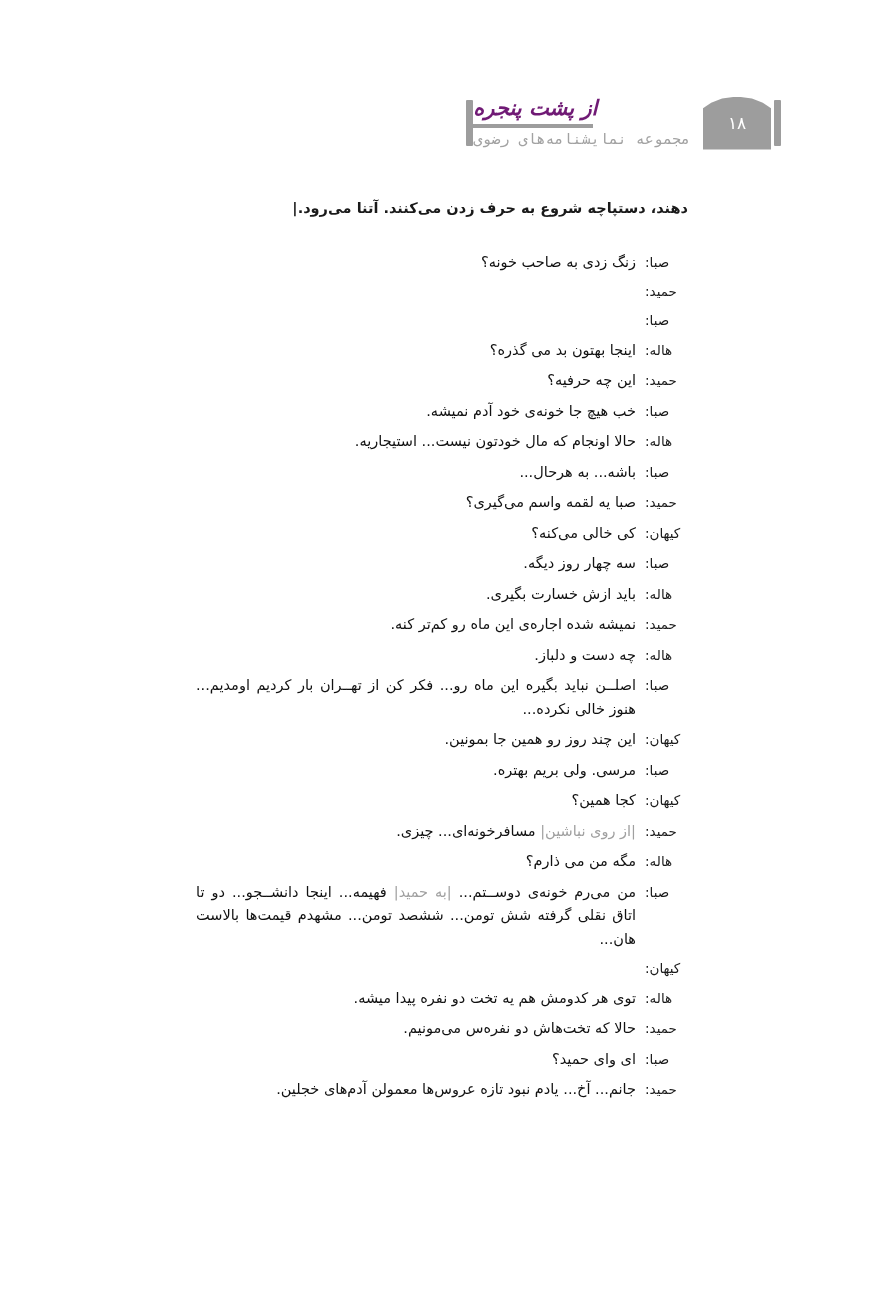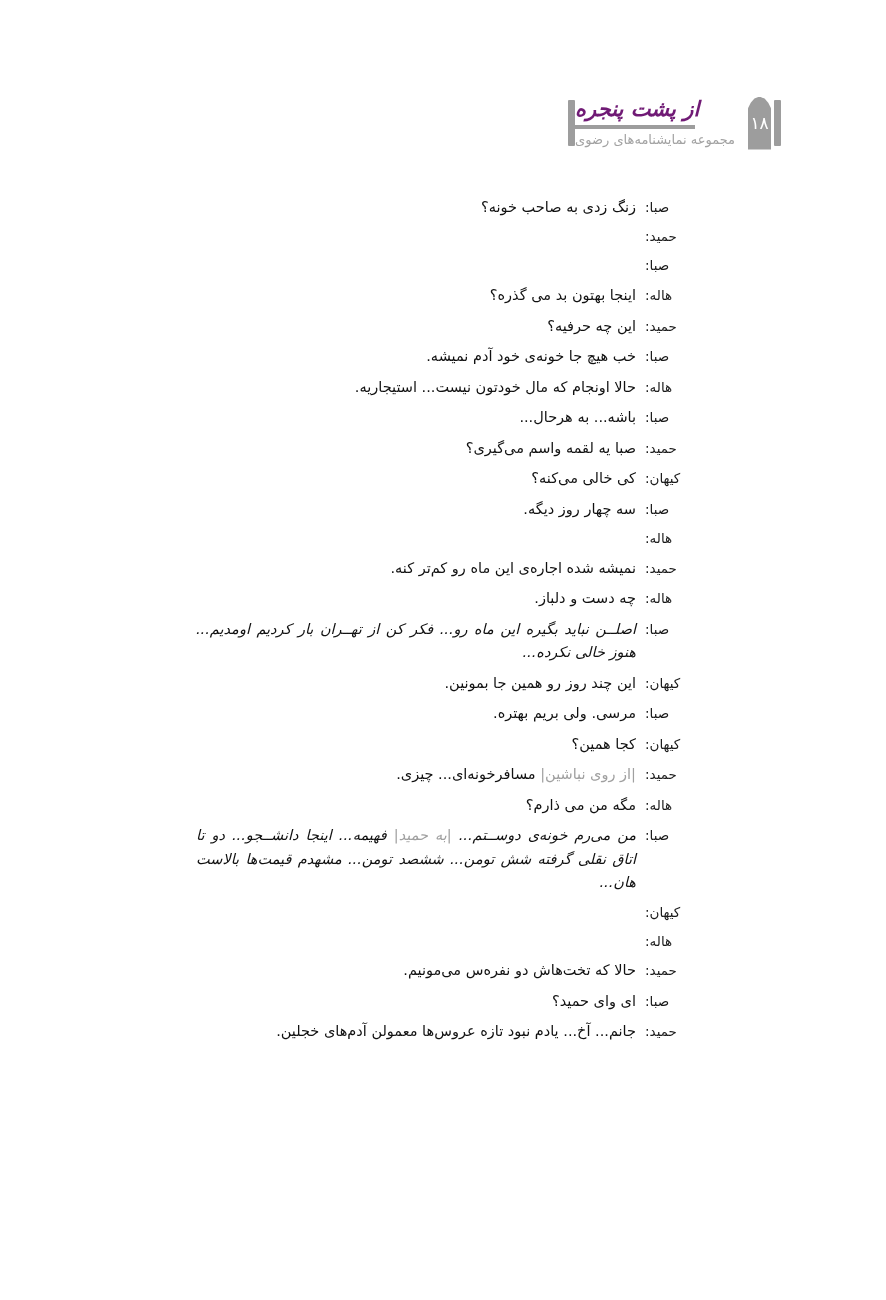--- a/index.html
+++ b/index.html
@@ -39,21 +39,21 @@
   .masthead-rule-outer {
     width: 7px;
     height: 46px;
     background: #9d9d9d;
     border-radius: 1px;
     flex: 0 0 auto;
   }
 
   .badge {
     position: relative;
-    width: 23px;
+    width: 68px;
     height: 53px;
     margin: 0 3px;
     flex: 0 0 auto;
     display: flex;
     align-items: center;
     justify-content: center;
   }
 
   .badge-shape {
     position: absolute;
@@ -92,24 +92,25 @@
     font-size: 21px;
     font-weight: bold;
     line-height: 1.15;
     white-space: nowrap;
     letter-spacing: -0.5px;
     font-style: italic;
   }
 
   .masthead-sub {
     color: #a2a2a2;
-    font-size: 13px;
+    font-size: 15px;
     line-height: 1.3;
     margin-top: 3px;
     white-space: nowrap;
+    font-family: Liberation Mono, monospace;
   }
 
   .masthead-bar {
     width: 120px;
     height: 4px;
     background: #9d9d9d;
     margin-top: 4px;
   }
 
   .masthead-rule-left {
@@ -172,21 +173,20 @@
   }
 
   .speech.single {
     text-align: right;
   }
 
   
   .speech.wrap {
     text-align: justify;
     text-align-last: right;
-    font-style: italic;
   }
 
   .direction {
     color: #a0a0a0;
   }
 </style>
 </head>
 <body>
 
 <div class="page">
@@ -203,20 +203,21 @@
       <div class="masthead-title">از پشت پنجره</div>
       <div class="masthead-bar"></div>
       <div class="masthead-sub">مجموعه نمایشنامه‌های رضوی</div>
     </div>
 
     <div class="masthead-rule-outer"></div>
   </div>
 
   <div class="content">
 
+    <div class="stage-top">دهند، دستپاچه شروع به حرف زدن می‌کنند. آتنا می‌رود.|</div>
 
     <div class="script" id="script-body">
         <div class="line">
           <div class="speaker">صبا:</div>
           <div class="speech single">زنگ زدی به صاحب خونه؟</div>
         </div>
         <div class="line">
           <div class="speaker">حمید:</div>
         </div>
         <div class="line">
@@ -249,20 +250,21 @@
         <div class="line">
           <div class="speaker">کیهان:</div>
           <div class="speech single">کی خالی می‌کنه؟</div>
         </div>
         <div class="line">
           <div class="speaker">صبا:</div>
           <div class="speech single">سه چهار روز دیگه.</div>
         </div>
         <div class="line">
           <div class="speaker">هاله:</div>
+          <div class="speech single">باید ازش خسارت بگیری.</div>
         </div>
         <div class="line">
           <div class="speaker">حمید:</div>
           <div class="speech single">نمیشه شده اجاره‌ی این ماه رو کم‌تر کنه.</div>
         </div>
         <div class="line">
           <div class="speaker">هاله:</div>
           <div class="speech single">چه دست و دلباز.</div>
         </div>
         <div class="line">
@@ -291,20 +293,21 @@
         </div>
         <div class="line">
           <div class="speaker">صبا:</div>
           <div class="speech wrap"><span>من می‌رم خونه‌ی دوســتم... </span><span class="direction">|به حمید|</span><span> فهیمه... اینجا دانشــجو... دو تا اتاق نقلی گرفته شش تومن... ششصد تومن... مشهدم قیمت‌ها بالاست هان...</span></div>
         </div>
         <div class="line">
           <div class="speaker">کیهان:</div>
         </div>
         <div class="line">
           <div class="speaker">هاله:</div>
+          <div class="speech single">توی هر کدومش هم یه تخت دو نفره پیدا میشه.</div>
         </div>
         <div class="line">
           <div class="speaker">حمید:</div>
           <div class="speech single">حالا که تخت‌هاش دو نفره‌س می‌مونیم.</div>
         </div>
         <div class="line">
           <div class="speaker">صبا:</div>
           <div class="speech single">ای وای حمید؟</div>
         </div>
         <div class="line">

